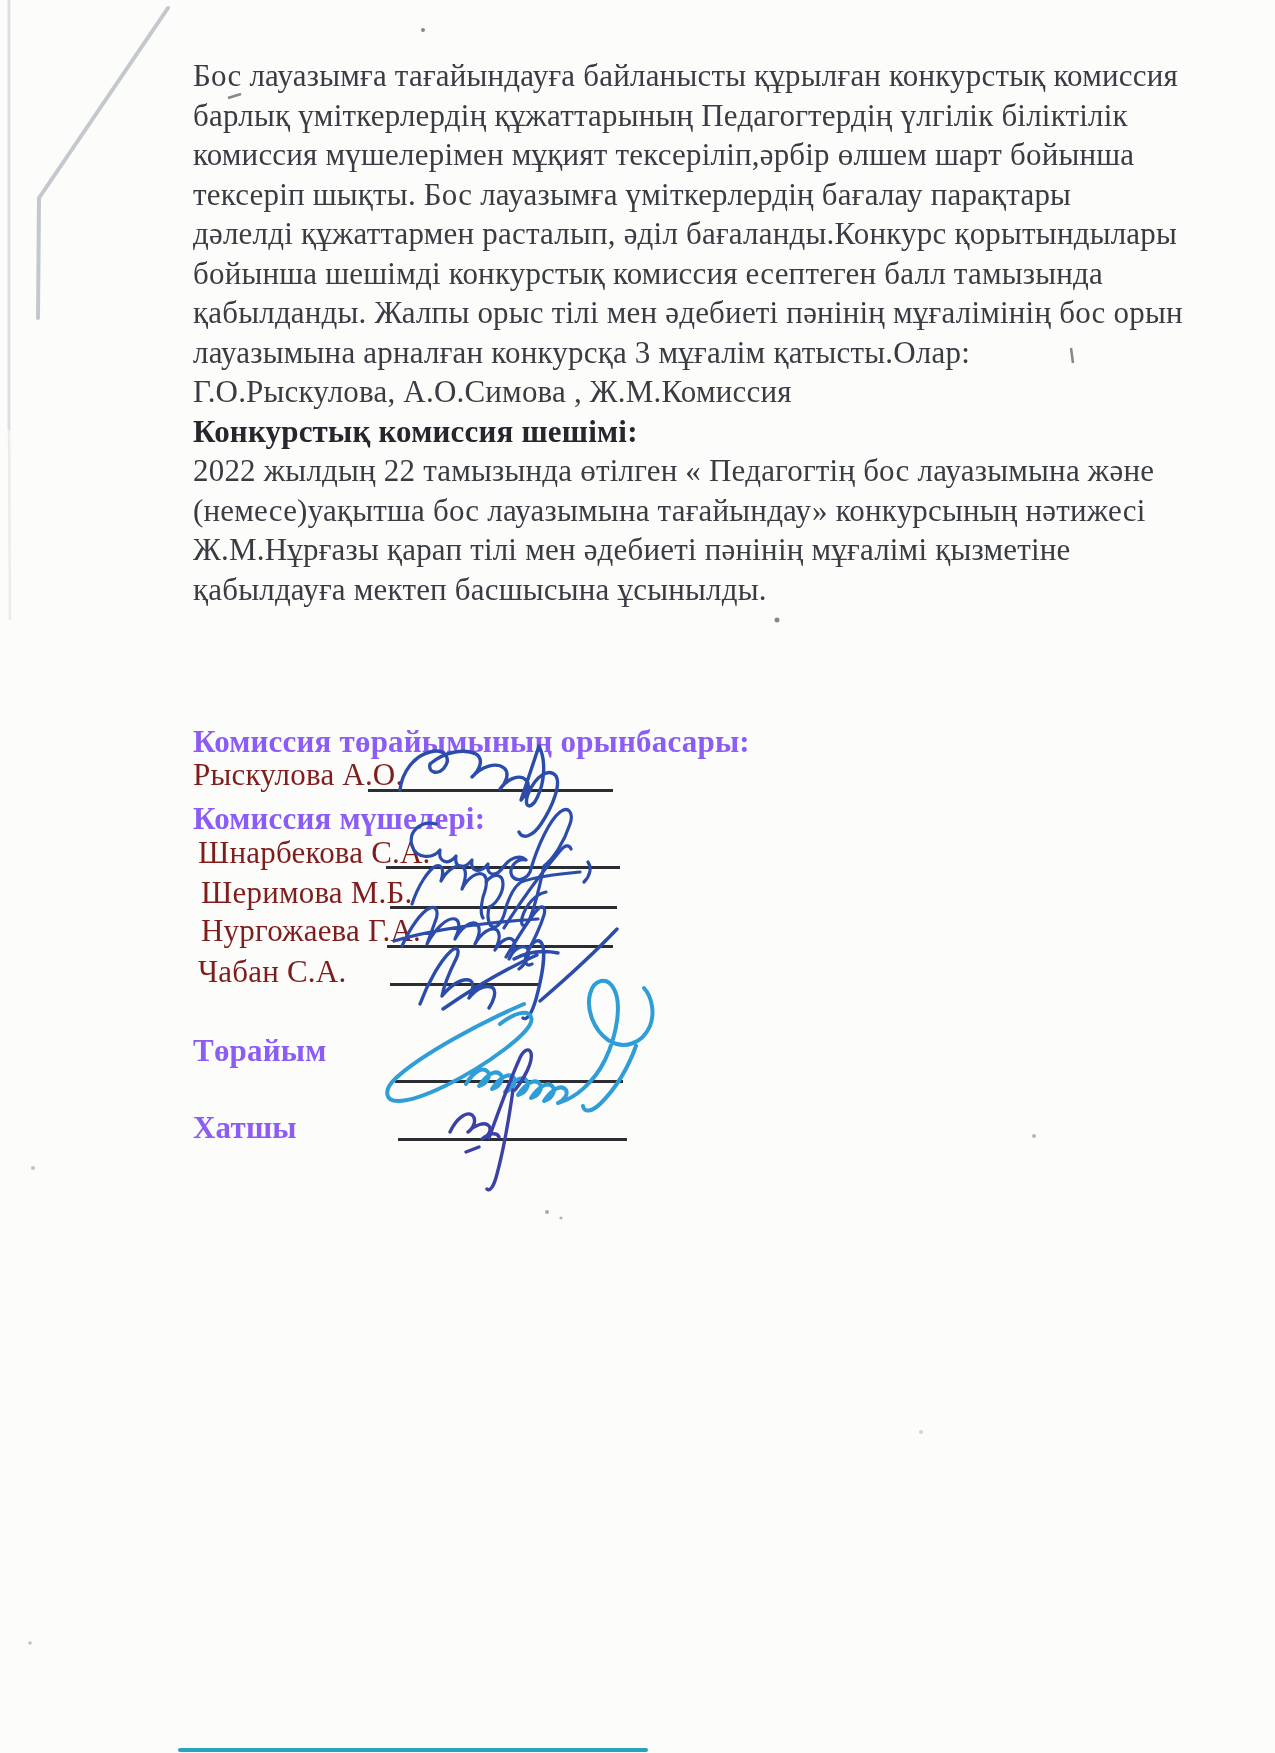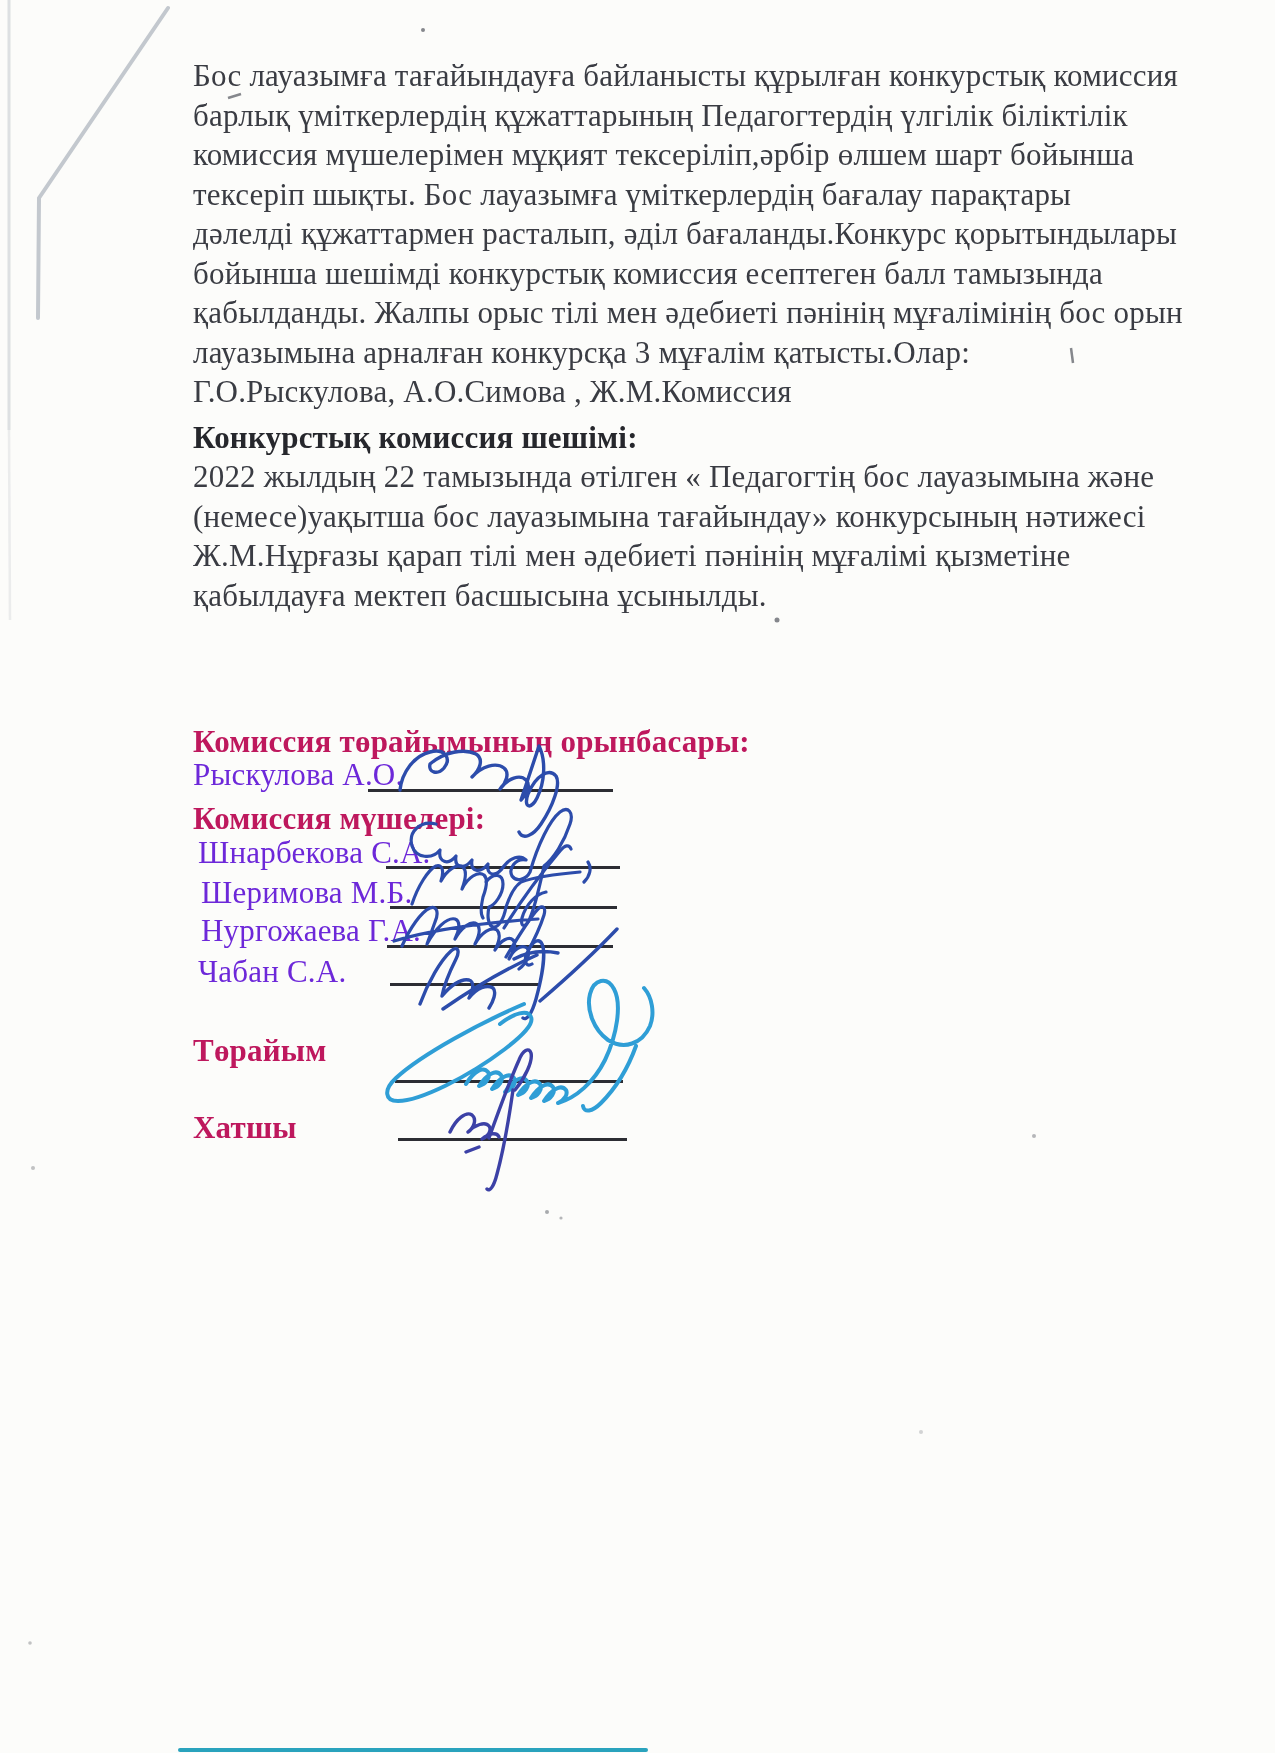--- a/index.html
+++ b/index.html
@@ -7,27 +7,27 @@
   .page{
     position:relative;width:1275px;height:1753px;margin:0 auto;
     background:#fcfcfa;overflow:hidden;
   }
   .body-text{
     position:absolute;left:193px;top:56px;width:960px;
     font-size:31px;line-height:39.5px;color:#3a3c43;
     letter-spacing:.2px;
   }
   .body-text .ln{white-space:nowrap;}
-  .body-text .ln.bold{font-weight:bold;color:#26272c;margin-top:6px;}
+  .body-text .ln.bold{font-weight:bold;color:#26272c;}
   .sig-heading{
     position:absolute;left:193px;font-size:31px;font-weight:bold;
-    color:#be185d;white-space:nowrap;letter-spacing:.2px;
+    color:#8b5cf6;white-space:nowrap;letter-spacing:.2px;
   }
   .sig-label{
-    position:absolute;font-size:31px;color:#6d28d9;white-space:nowrap;
+    position:absolute;font-size:31px;color:#7f1d1d;white-space:nowrap;
     letter-spacing:.2px;
   }
   .sig-line{
     position:absolute;height:0;border-top:3px solid #2c2d33;
   }
   svg.overlay{
     position:absolute;left:0;top:0;width:1275px;height:1753px;
     pointer-events:none;
   }
 </style>

